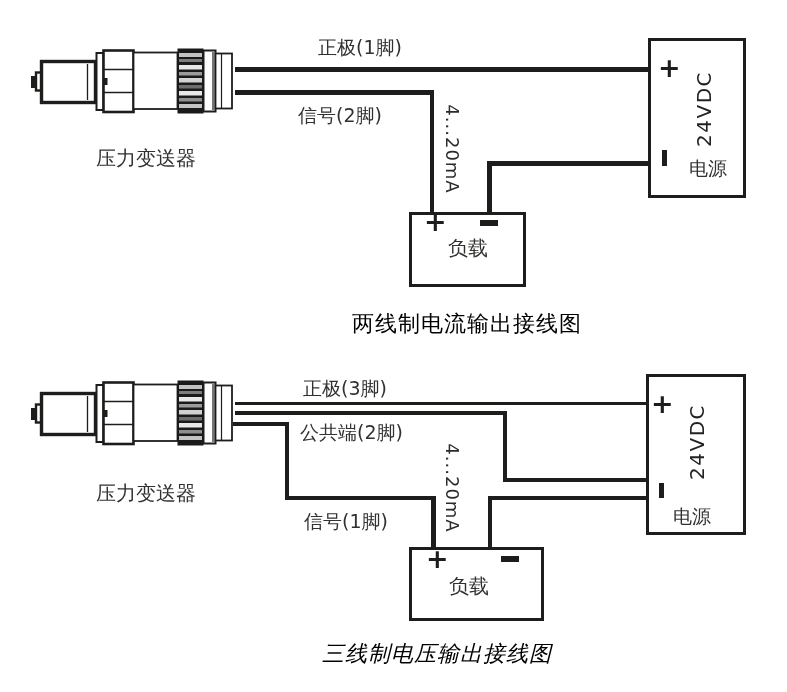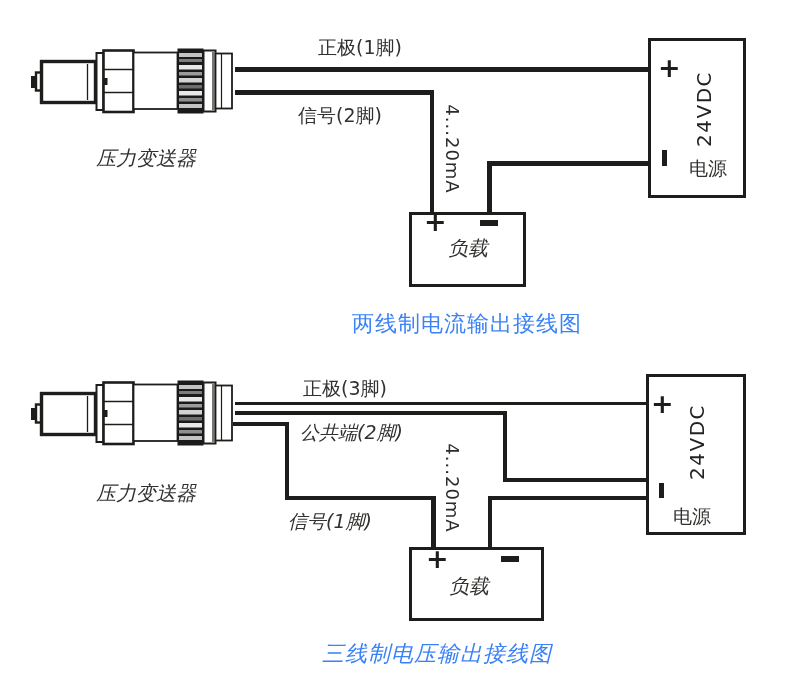--- a/index.html
+++ b/index.html
@@ -1,22 +1,22 @@
 <!DOCTYPE html>
 <html><head>
 <meta charset="utf-8">
 <style>
   html,body{margin:0;padding:0;background:#fff;}
   #stage{
     position:relative;width:787px;height:692px;background:#ffffff;overflow:hidden;
     font-family:"DejaVu Sans","Liberation Sans",sans-serif;color:#32312f;
   }
   .lbl{position:absolute;font-size:19px;line-height:1.2;white-space:nowrap;color:#32312f;}
-  .big{font-size:20px;font-style:italic;}
-  .caption{font-size:22px;letter-spacing:1px;color:#3b82f6;}
+  .big{font-size:20px;}
+  .caption{font-size:22px;letter-spacing:1px;color:#000000;}
   .wire{position:absolute;background:#1d1d1b;}
   .box{position:absolute;border:3px solid #1d1d1b;background:#fff;box-sizing:border-box;}
   .term{position:absolute;width:20px;height:28px;line-height:28px;text-align:center;
         font-size:27px;font-weight:700;color:#1d1d1b;}
   .minusbar{position:absolute;background:#1d1d1b;}
   .vtext{position:absolute;font-size:18px;letter-spacing:1px;white-space:nowrap;color:#2c2b29;}
   .rot-cw{transform:translate(-50%,-50%) rotate(90deg);}
   .rot-ccw{transform:translate(-50%,-50%) rotate(-90deg);}
   .v24{font-size:20px;letter-spacing:1.5px;color:#222;}
   svg{position:absolute;}
@@ -121,22 +121,22 @@
     <div class="wire" style="left:503px;top:410.5px;width:4px;height:71px;"></div>
     <div class="wire" style="left:503px;top:477.5px;width:145px;height:4px;"></div>
     <div class="wire" style="left:233px;top:421.5px;width:56px;height:4.5px;"></div>
     <div class="wire" style="left:284.5px;top:421.5px;width:4.5px;height:78px;"></div>
     <div class="wire" style="left:284.5px;top:495.5px;width:151px;height:4.5px;"></div>
     <div class="wire" style="left:431px;top:495.5px;width:4.5px;height:54px;"></div>
     <div class="wire" style="left:488px;top:495.5px;width:160px;height:4px;"></div>
     <div class="wire" style="left:488px;top:495.5px;width:4px;height:54px;"></div>
 
     <div class="lbl" style="left:303px;top:377px;">正极(3脚)</div>
-    <div class="lbl" style="left:300px;top:421px;font-style:italic;">公共端(2脚)</div>
-    <div class="lbl" style="left:288px;top:510px;font-style:italic;">信号(1脚)</div>
+    <div class="lbl" style="left:300px;top:421px;">公共端(2脚)</div>
+    <div class="lbl" style="left:304px;top:510px;">信号(1脚)</div>
     <div class="vtext rot-cw" style="left:452px;top:488px;">4...20mA</div>
 
     <div class="box" style="left:409px;top:547px;width:135px;height:74px;"></div>
     <div class="term" style="left:426px;top:545px;">+</div>
     <div class="minusbar" style="left:501px;top:556px;width:18px;height:5.5px;"></div>
     <div class="lbl big" style="left:449px;top:574px;">负载</div>
 
     <div class="box" style="left:646px;top:374px;width:100px;height:161px;"></div>
     <div class="term" style="left:651px;top:390px;">+</div>
     <div class="vtext rot-ccw v24" style="left:697px;top:442px;">24VDC</div>

